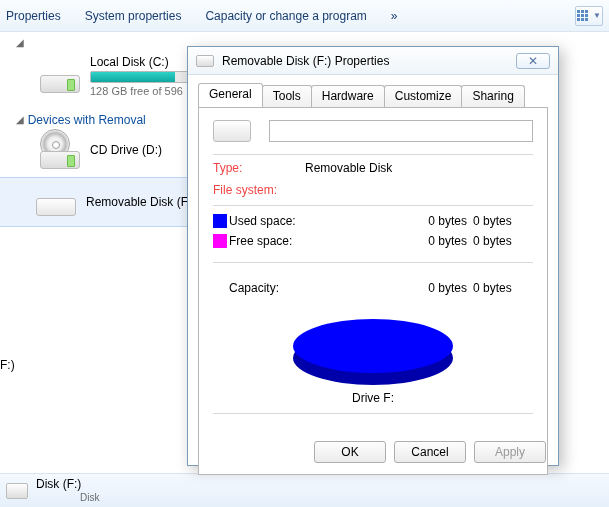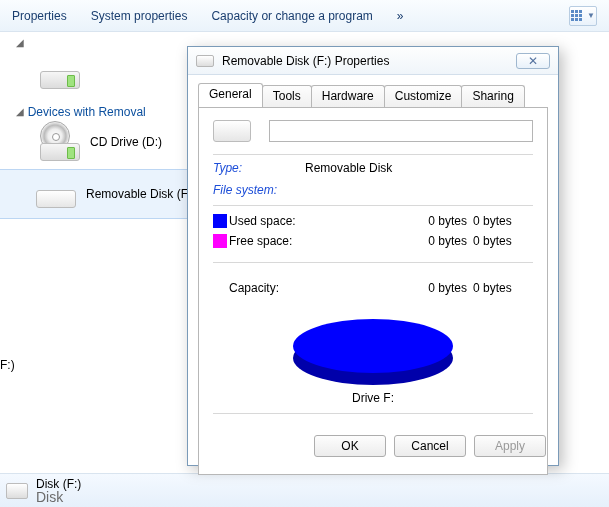--- a/index.html
+++ b/index.html
@@ -1,19 +1,19 @@
 <!DOCTYPE html>
 <html><head>
 <meta charset="utf-8">
 <style>
   * { box-sizing: border-box; font-family: "Segoe UI", Tahoma, sans-serif; font-size: 12px; }
   body { margin: 0; width: 609px; height: 507px; background: #fff; overflow: hidden; position: relative; }
 
   
-  .toolbar { height: 32px; background: linear-gradient(#fafdff,#eaf3fb); border-bottom: 1px solid #d9e4ef; display:flex; align-items:center; padding: 0 12px; gap: 24px; color:#1a3e6f;}
+  .toolbar { height: 32px; background: linear-gradient(#fafdff,#eaf3fb); border-bottom: 1px solid #d9e4ef; display:flex; align-items:center; padding: 0 6px; gap: 24px; color:#1a3e6f;}
   .toolbar .item { color:#1a3e6f; cursor:default; }
   .toolbar .spacer { flex:1; }
   .toolbar .viewbtn { width:28px; height:20px; border:1px solid #b8cde2; border-radius:2px; background:linear-gradient(#fff,#e9f2fb); display:flex; align-items:center; justify-content:center; }
   .toolbar .viewbtn .dots { width:14px; height:12px; display:grid; grid-template-columns:repeat(3,3px); grid-template-rows:repeat(3,3px); gap:1px;}
   .toolbar .viewbtn .dots span{ background:#5a8ac6; width:3px; height:3px;}
   .dd { font-size:8px; color:#5a7aa6; margin-left:2px;}
 
   
   .explorer { position:absolute; left:0; top:32px; width:609px; height:475px; background:#fff;}
   .section-head { display:flex; align-items:center; gap:4px; padding: 6px 0 4px 16px; color:#0b4f9e; font-size:14px;}
@@ -35,49 +35,49 @@
 
   
   .navhint { position:absolute; left:0; top:326px; color:#000;}
   .navhint .line1{ padding-left:0; } 
 
   
   .status { position:absolute; left:0; bottom:0; width:609px; height:34px; border-top:1px solid #d9e4ef; background:linear-gradient(#f4f9ff,#e6f0fb); display:flex; align-items:center; padding:0 6px; gap:8px;}
   .status .sicon{ width:22px; height:16px; background:linear-gradient(#fff,#ddd); border:1px solid #bcbcbc; border-radius:2px;}
   .status .stexts{ display:flex; flex-direction:column; line-height:13px;}
   .status .l1{ color:#000;}
-  .status .l2{ color:#6b6b6b; font-size:14px;}
+  .status .l2{ color:#6b6b6b; font-size:10px;margin-left:44px;}
 
   
   .dialog { position:absolute; left:187px; top:46px; width:372px; height:420px; background:#fff; border:1px solid #7a9ab8; box-shadow: 4px 4px 14px rgba(0,0,0,.25);}
   .dlg-title { height:28px; background:linear-gradient(#fdfefe,#f0f5fa); border-bottom:1px solid #d3dfeb; display:flex; align-items:center; padding:0 8px; gap:8px;}
   .dlg-title .ticon{ width:18px; height:12px; background:linear-gradient(#fff,#ddd); border:1px solid #b7b7b7; border-radius:2px;}
   .dlg-title .ttext{ flex:1; color:#000;}
   .dlg-close{ width:34px; height:16px; border:1px solid #9fb7cf; border-radius:3px; background:linear-gradient(#fff,#e8f1fa); display:flex; align-items:center; justify-content:center; color:#5573a0; font-size:10px;}
   .tabs { display:flex; padding: 8px 10px 0 10px; gap:0;align-items:center;}
   .tab { padding:3px 10px 4px; border:1px solid #b7b7b7; border-bottom:none; background:linear-gradient(#fdfdfd,#f0f0f0); color:#000; position:relative; top:1px; border-top-left-radius:3px; border-top-right-radius:3px; margin-right:-1px;}
   .tab.active{ background:#fff; z-index:2; padding-bottom:6px; top:0px;}
   .tabbody { margin: 0 10px 10px 10px; border:1px solid #b7b7b7; height:368px; padding:12px 14px; background:#fff; position:relative;}
   .row1 { display:flex; align-items:center; gap:18px; padding-bottom:12px; border-bottom:1px solid #d8d8d8;}
   .row1 .dicon{ width:38px; height:22px; background:linear-gradient(#fff,#e6e6e6); border:1px solid #bcbcbc; border-radius:3px;}
   .volname{ flex:1; height:22px; border:1px solid #b5b5b5; background:#fff;}
   .kv { display:flex; gap:12px; padding:6px 0 2px 0;}
-  .kv .k{ width:80px; color:#1d4ed8;font-style:italic;}
+  .kv .k{ width:80px; color:#ef4444;}
   .sep { border-top:1px solid #d8d8d8; margin:6px 0 8px;}
   .usage { display:grid; grid-template-columns: 16px 90px 1fr 60px; row-gap:6px; align-items:center; padding-bottom:8px;}
   .sw { width:14px; height:14px; }
   .sw.blue{ background:#0000ff;}
   .sw.mag{ background:#ff00ff;}
   .ralign{ text-align:right; padding-right:6px;}
   .caprow { display:grid; grid-template-columns: 16px 90px 1fr 60px; padding:10px 0 8px;}
   .pie { width:160px; height:72px; margin: 10px auto 4px; position:relative;}
   .pie .side{ position:absolute; left:0; top:18px; width:160px; height:54px; background:#0000aa; border-radius:80px/27px;}
   .pie .top{ position:absolute; left:0; top:6px; width:160px; height:54px; background:#0000ff; border-radius:80px/27px;}
   .drv-label{ text-align:center; padding-top:2px;}
-  .dlg-btns{ position:absolute; right:12px; bottom:8px; display:flex; gap:8px;margin-left:16px;}
+  .dlg-btns{ position:absolute; right:12px; bottom:2px; display:flex; gap:8px;margin-left:16px;}
   .btn{ min-width:72px; height:22px; border:1px solid #adadad; border-radius:3px; background:linear-gradient(#fdfdfd,#ececec); display:flex; align-items:center; justify-content:center;}
   .btn.disabled{ color:#9a9a9a;}
 </style>
 </head>
 <body>
 
 <div class="toolbar">
   <span class="item">Properties</span>
   <span class="item">System properties</span>
   <span class="item">Capacity or change a program</span>
@@ -102,20 +102,27 @@
 <div class="explorer">
 
   <div class="section-head">
     <span class="tri">◢</span>
   </div>
 
   <div class="drive-row">
     <div class="drive-icon">
         <div class="hdd"></div>
       </div>
+    <div class="drive-texts">
+      <span class="drive-name">Local Disk (C:)</span>
+      <div class="bar">
+          <div class="fill" id="cfill" style="width: 78%;"></div>
+        </div>
+      <span class="drive-sub">128 GB free of 596</span>
+    </div>
   </div>
 
   <div class="section-head">
     <span class="tri">◢</span>
     <span>Devices with Removal</span>
   </div>
 
   <div class="drive-row">
     <div class="drive-icon">
         <div class="cd"></div>

